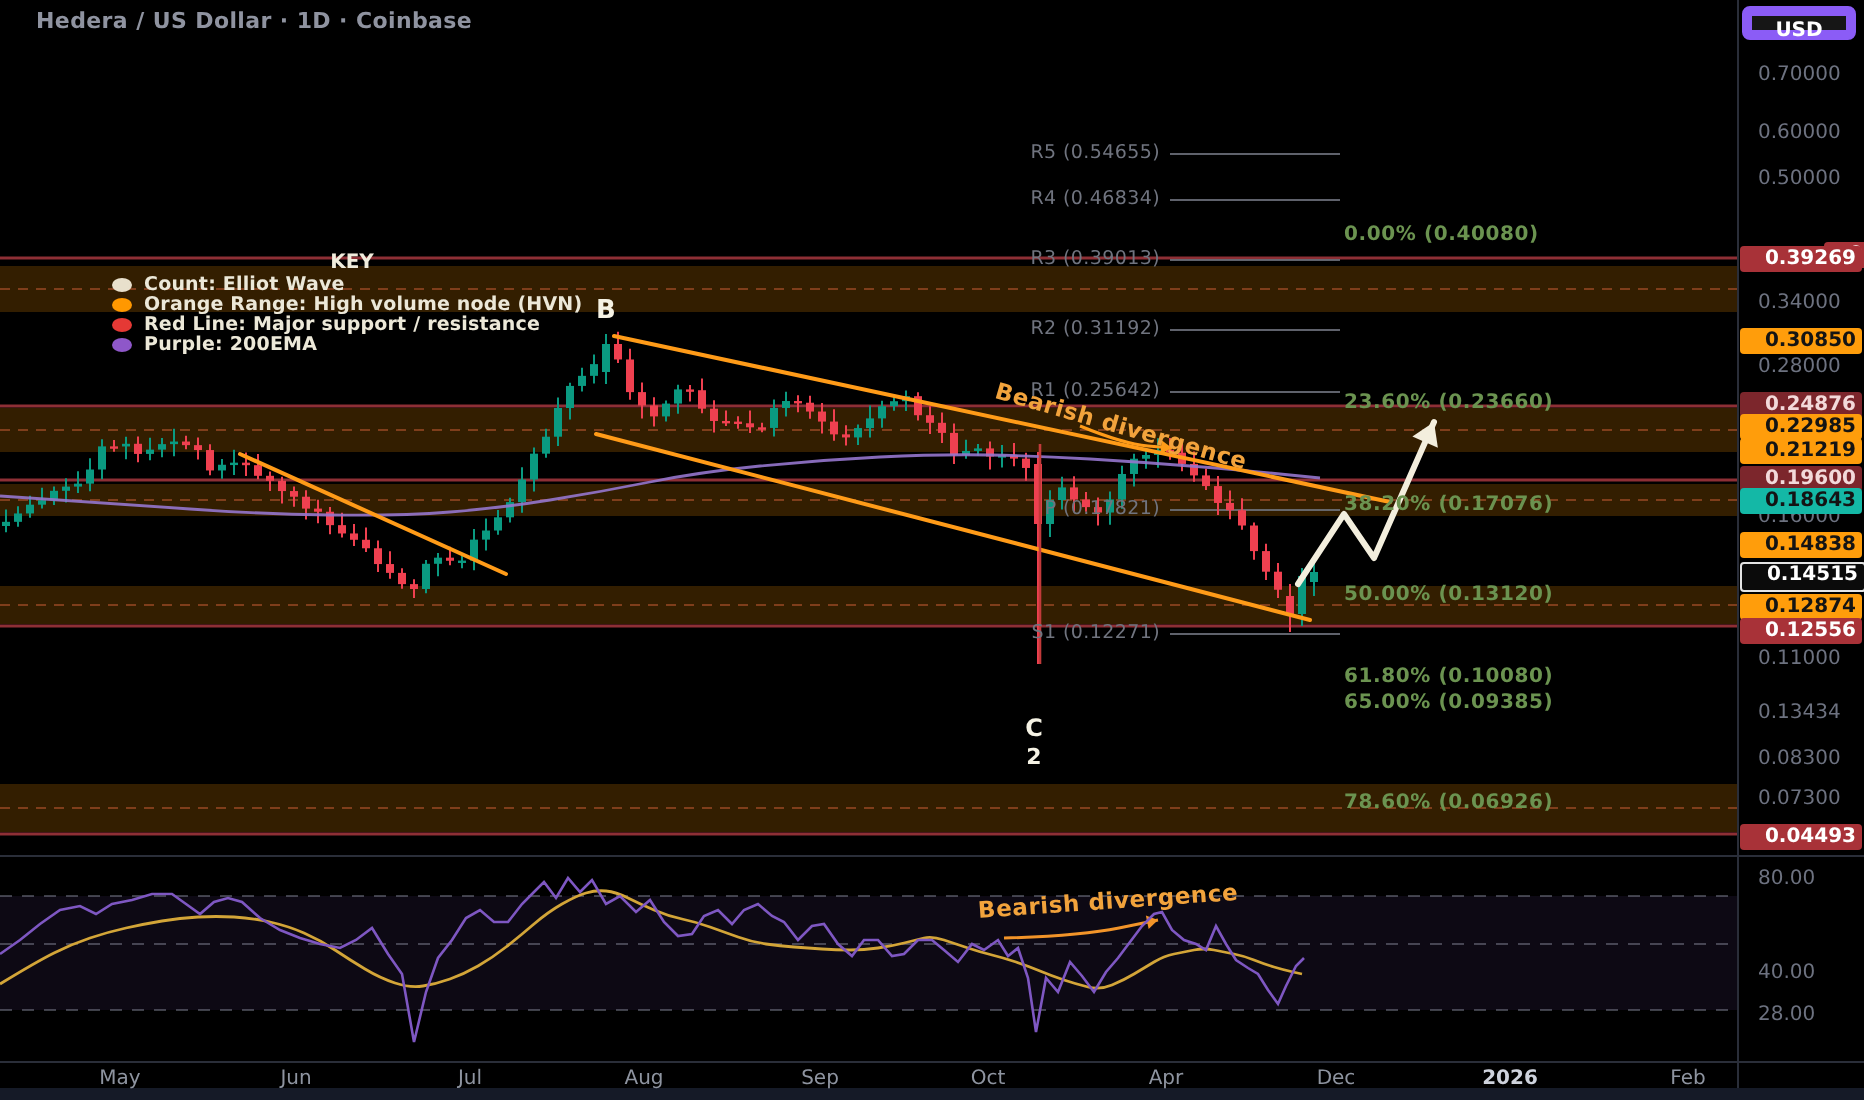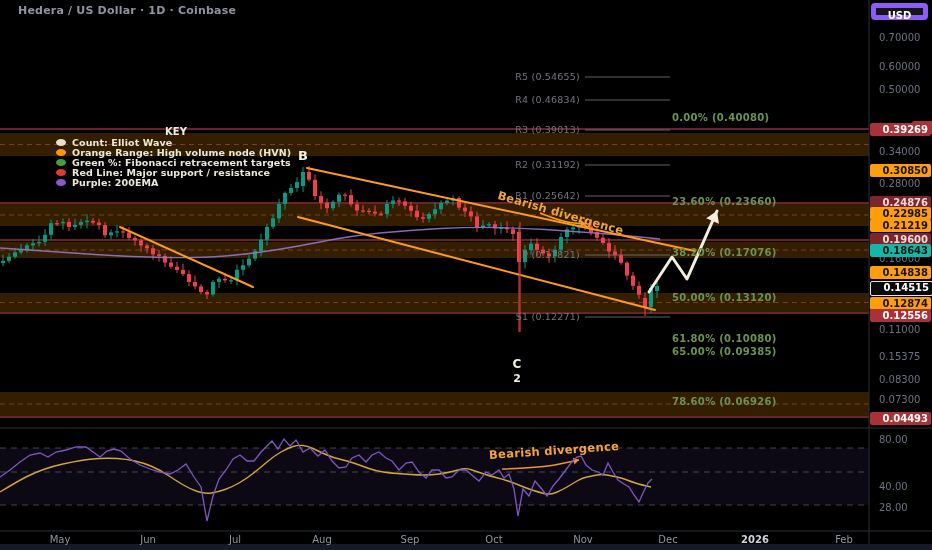--- a/index.html
+++ b/index.html
@@ -322,24 +322,20 @@
     <div id="key-items">
         <div class="krow">
           <span class="kdot" style="background: rgb(232, 224, 204);"></span>
           <span class="klabel">Count: Elliot Wave</span>
         </div>
         <div class="krow">
           <span class="kdot" style="background: rgb(255, 152, 0);"></span>
           <span class="klabel">Orange Range: High volume node (HVN)</span>
         </div>
         <div class="krow">
-          <span class="kdot" style="background: rgb(67, 160, 71);"></span>
-          <span class="klabel">Green %: Fibonacci retracement targets</span>
-        </div>
-        <div class="krow">
           <span class="kdot" style="background: rgb(229, 57, 53);"></span>
           <span class="klabel">Red Line: Major support / resistance</span>
         </div>
         <div class="krow">
           <span class="kdot" style="background: rgb(142, 87, 201);"></span>
           <span class="klabel">Purple: 200EMA</span>
         </div>
       </div>
   </div>
 
@@ -358,21 +354,21 @@
       <div class="abs fib-label" style="top: 333px; color: rgb(107, 147, 80);">61.80% (0.10080)</div>
       <div class="abs fib-label" style="top: 346px; color: rgb(107, 147, 80);">65.00% (0.09385)</div>
       <div class="abs fib-label" style="top: 396px; color: rgb(107, 147, 80);">78.60% (0.06926)</div>
       <div class="abs tick" style="top: 32px;">0.70000</div>
       <div class="abs tick" style="top: 61px;">0.60000</div>
       <div class="abs tick" style="top: 68px; margin-top: 16px;">0.50000</div>
       <div class="abs tick" style="top: 146px;">0.34000</div>
       <div class="abs tick" style="top: 178px;">0.28000</div>
       <div class="abs tick" style="top: 253px;">0.16000</div>
       <div class="abs tick" style="top: 324px;">0.11000</div>
-      <div class="abs tick" style="top: 351px;">0.15375</div>
+      <div class="abs tick" style="top: 351px;">0.13434</div>
       <div class="abs tick" style="top: 374px;">0.08300</div>
       <div class="abs tick" style="top: 394px;">0.07300</div>
       <div class="abs chip" style="top: 121px; background: rgb(168, 50, 56); color: rgb(255, 255, 255); margin-left: 42px;">0.39272</div>
       <div class="abs chip" style="top: 122.5px; background: rgb(168, 50, 56); color: rgb(255, 255, 255);">0.39269</div>
       <div class="abs chip" style="top: 163.5px; background: rgb(255, 157, 11); color: rgb(20, 20, 20);">0.30850</div>
       <div class="abs chip" style="top: 195.5px; background: rgb(124, 38, 44); color: rgb(243, 217, 218);">0.24876</div>
       <div class="abs chip" style="top: 206.5px; background: rgb(255, 157, 11); color: rgb(20, 20, 20);">0.22985</div>
       <div class="abs chip" style="top: 218.5px; background: rgb(255, 157, 11); color: rgb(20, 20, 20);">0.21219</div>
       <div class="abs chip" style="top: 232.5px; background: rgb(124, 38, 44); color: rgb(243, 217, 218);">0.19600</div>
       <div class="abs chip" style="top: 243.5px; background: #14b8a6; color: rgb(20, 20, 20);">0.18643</div>
@@ -383,21 +379,21 @@
       <div class="abs chip" style="top: 411.5px; background: rgb(168, 50, 56); color: rgb(255, 255, 255);">0.04493</div>
       <div class="abs tick" style="top: 434px;">80.00</div>
       <div class="abs tick" style="top: 481px;">40.00</div>
       <div class="abs tick" style="top: 502px;">28.00</div>
       <div class="abs tlabel" style="left: 38px; color: rgb(142, 148, 160); font-weight: normal;">May</div>
       <div class="abs tlabel" style="left: 126px; color: rgb(142, 148, 160); font-weight: normal;">Jun</div>
       <div class="abs tlabel" style="left: 213px; color: rgb(142, 148, 160); font-weight: normal;">Jul</div>
       <div class="abs tlabel" style="left: 300px; color: rgb(142, 148, 160); font-weight: normal;">Aug</div>
       <div class="abs tlabel" style="left: 388px; color: rgb(142, 148, 160); font-weight: normal;">Sep</div>
       <div class="abs tlabel" style="left: 472px; color: rgb(142, 148, 160); font-weight: normal;">Oct</div>
-      <div class="abs tlabel" style="left: 561px; color: rgb(142, 148, 160); font-weight: normal;">Nov</div>
+      <div class="abs tlabel" style="left: 561px; color: rgb(142, 148, 160); font-weight: normal;">Apr</div>
       <div class="abs tlabel" style="left: 646px; color: rgb(142, 148, 160); font-weight: normal;">Dec</div>
       <div class="abs tlabel" style="left: 733px; color: rgb(206, 210, 220); font-weight: bold;">2026</div>
       <div class="abs tlabel" style="left: 822px; color: rgb(142, 148, 160); font-weight: normal;">Feb</div>
       <div class="abs ewave" style="left: 303px; top: 147.55px; font-size: 13px;">B</div>
       <div class="abs ewave" style="left: 517px; top: 357.2px; font-size: 12px;">C</div>
       <div class="abs ewave" style="left: 517px; top: 371.85px; font-size: 11px;">2</div>
       <div class="abs divnote" style="left: 498px; top: 188px; transform: rotate(16deg);">Bearish divergence</div>
       <div class="abs divnote" style="left: 489px; top: 448px; transform: rotate(-4deg);">Bearish divergence</div>
     </div>
 </div>

